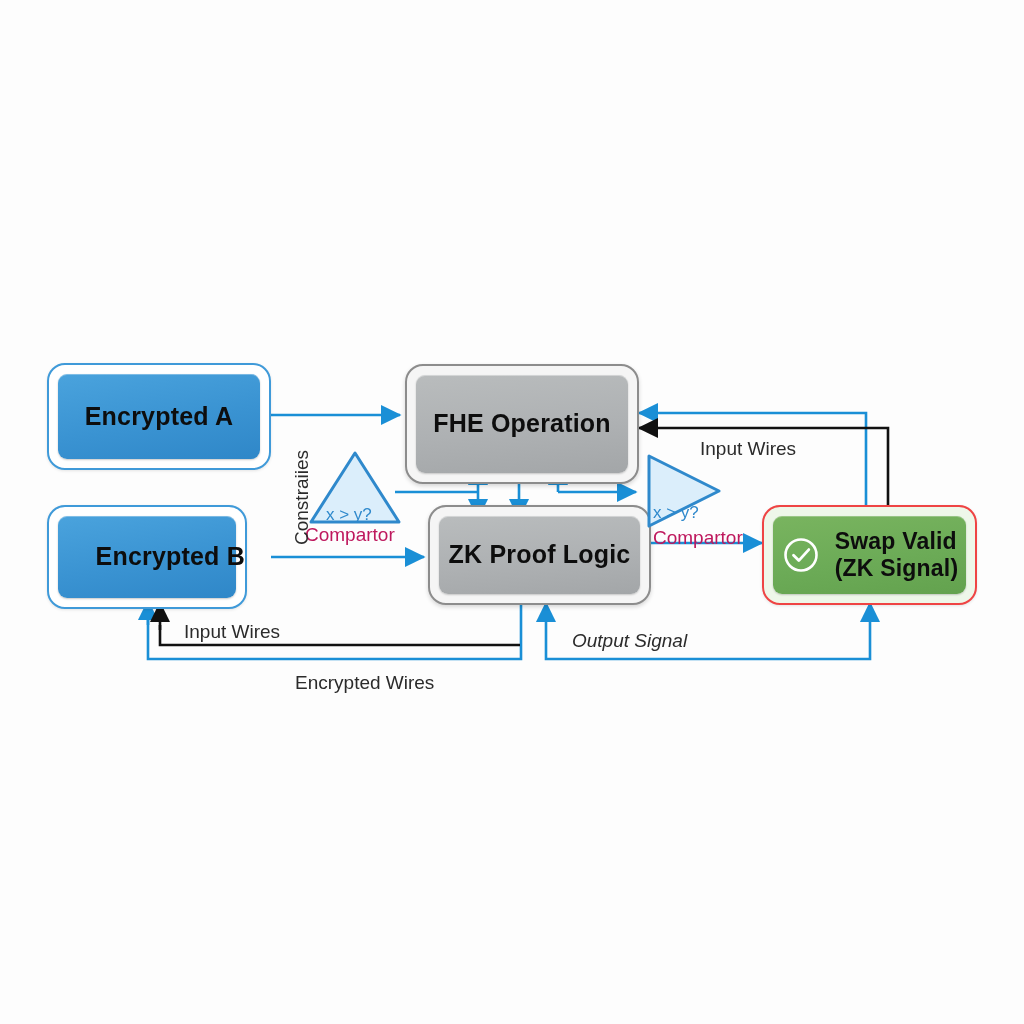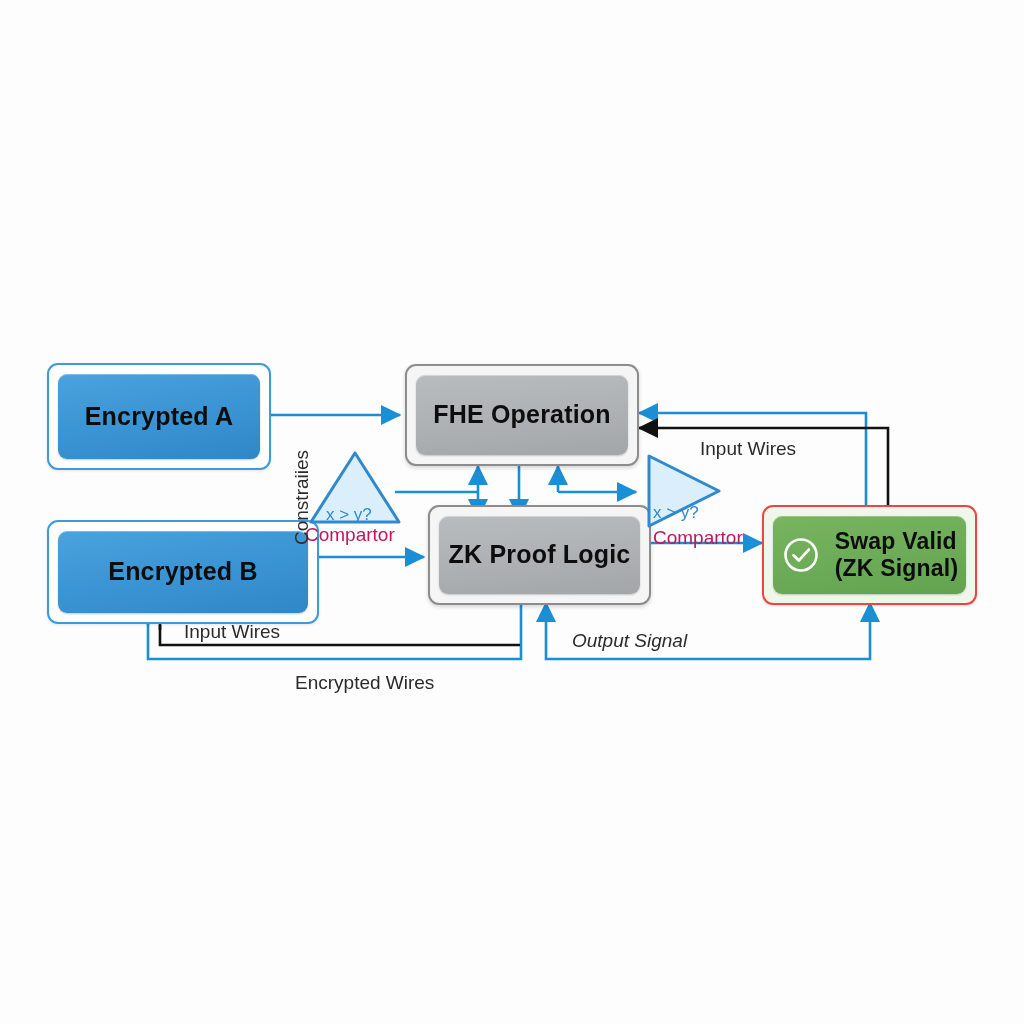--- a/index.html
+++ b/index.html
@@ -23,21 +23,21 @@
     width: 1024px;
     height: 1024px;
   }
   
   .node {
     position: absolute;
     box-sizing: border-box;
     display: flex;
     align-items: center;
     justify-content: center;
-    border-radius: 11px;
+    border-radius: 18px;
   }
   .node .inner {
     position: absolute;
     left: 9px;
     top: 9px;
     right: 9px;
     bottom: 9px;
     border-radius: 9px;
     display: flex;
     align-items: center;
@@ -184,26 +184,26 @@
       <path d="M520,645 L160,645 L160,625"></path>
       <path d="M160,630 L160,603" marker-end="url(#arrK)"></path>
     </g>
   </svg>
 
   <div class="node node-blue" style="left:47px; top:363px; width:224px; height:107px;">
     <div class="inner"></div>
     <div class="label">Encrypted A</div>
   </div>
 
-  <div class="node node-blue" style="left:47px; top:520px; width:272px; height:104px;">
+  <div class="node node-blue" style="left:47px; top:505px; width:200px; height:104px;justify-content:flex-end;">
     <div class="inner"></div>
     <div class="label">Encrypted B</div>
   </div>
 
-  <div class="node node-gray" style="left:405px; top:364px; width:234px; height:102px;align-items:center;">
+  <div class="node node-gray" style="left:405px; top:364px; width:234px; height:120px;align-items:center;">
     <div class="inner"></div>
     <div class="label">FHE Operation</div>
   </div>
 
   <div class="node node-gray" style="left:428px; top:505px; width:223px; height:100px;">
     <div class="inner"></div>
     <div class="label">ZK Proof Logic</div>
   </div>
 
   <div class="node node-green" style="left:762px; top:505px; width:215px; height:100px;">

